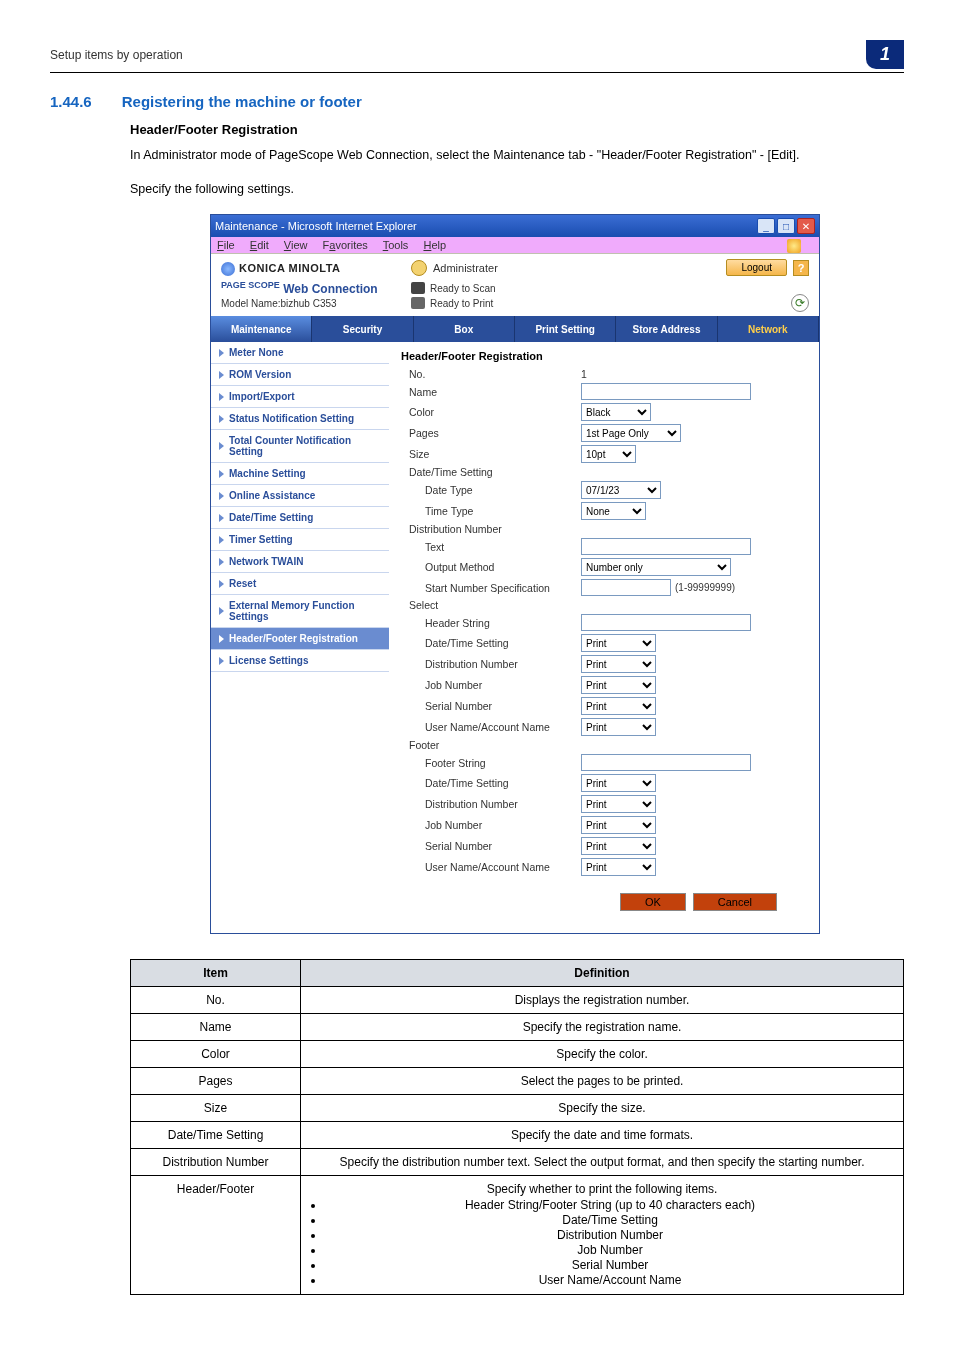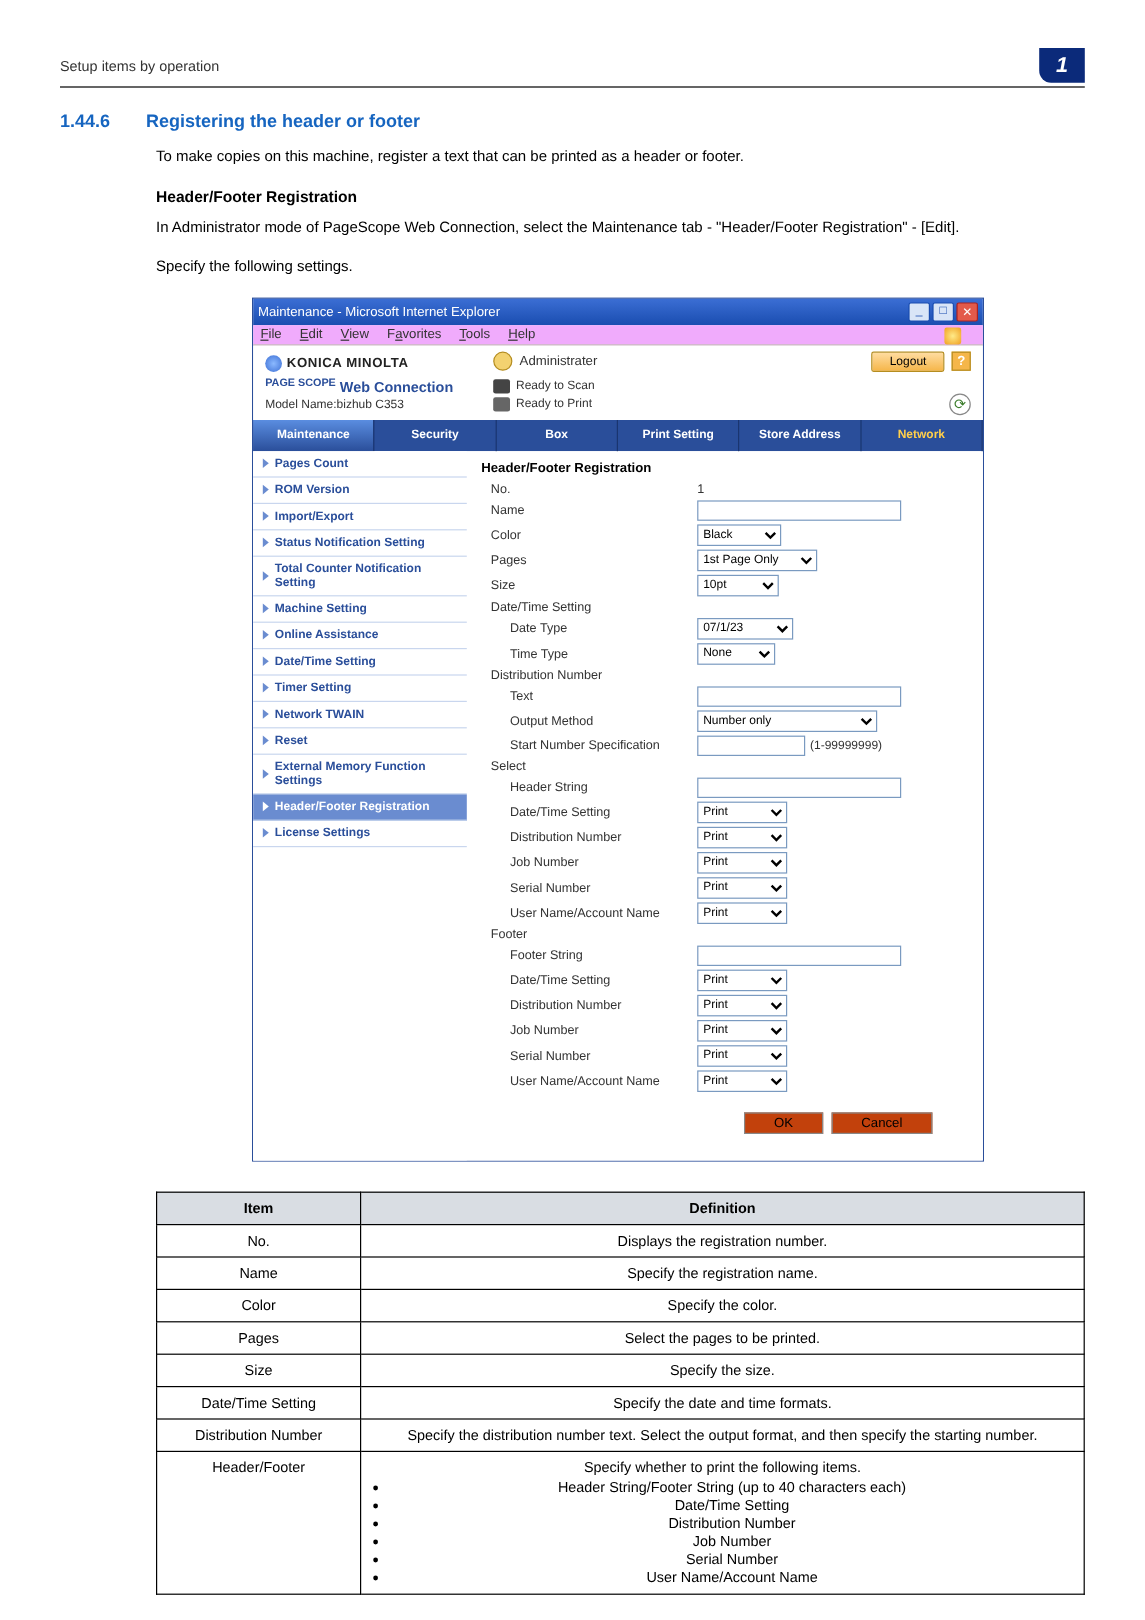--- a/index.html
+++ b/index.html
@@ -71,24 +71,23 @@
 
 <div class="page">
 
   <div class="topbar">
     <div class="breadcrumb">Setup items by operation</div>
     <div class="chapter-badge">1</div>
   </div>
 
   <div class="sec-head">
     <div class="sec-num">1.44.6</div>
-    <div class="sec-title">Registering the header or footer</div>
+    <div class="sec-title">Registering the machine or footer</div>
   </div>
 
-  <p class="body-text">To make copies on this machine, register a text that can be printed as a header or footer.</p>
 
   <div class="sub-title">Header/Footer Registration</div>
   <p class="body-text">In Administrator mode of PageScope Web Connection, select the Maintenance tab - "Header/Footer Registration" - [Edit].</p>
   <p class="body-text">Specify the following settings.</p>
 
   <div class="screenshot-wrap">
     <div class="iewin">
 
       <div class="ie-titlebar">
         <span>Maintenance - Microsoft Internet Explorer</span>
@@ -144,21 +143,21 @@
           <div class="km-tab">Box</div>
           <div class="km-tab">Print Setting</div>
           <div class="km-tab">Store Address</div>
           <div class="km-tab net">Network</div>
         </div>
 
         <div class="km-body">
           <div class="km-nav">
             <div class="km-nav-item">
                 <span class="tri"></span>
-                <span>Pages Count</span>
+                <span>Meter None</span>
               </div>
             <div class="km-nav-item">
                 <span class="tri"></span>
                 <span>ROM Version</span>
               </div>
             <div class="km-nav-item">
                 <span class="tri"></span>
                 <span>Import/Export</span>
               </div>
             <div class="km-nav-item">
@@ -221,21 +220,21 @@
             <div class="form-row">
                 <span class="lbl">Color</span>
                 <select style="width:70px"><option>Black</option></select>
               </div>
             <div class="form-row">
                 <span class="lbl">Pages</span>
                 <select style="width:100px"><option>1st Page Only</option></select>
               </div>
             <div class="form-row">
                 <span class="lbl">Size</span>
-                <select style="width:68px"><option>10pt</option></select>
+                <select style="width:55px"><option>10pt</option></select>
               </div>
 
             <div class="form-row">
                 <span class="lbl subl">Date/Time Setting</span>
               </div>
             <div class="form-row indent">
                 <span class="lbl">Date Type</span>
                 <select style="width:80px"><option>07/1/23</option></select>
               </div>
             <div class="form-row indent">

